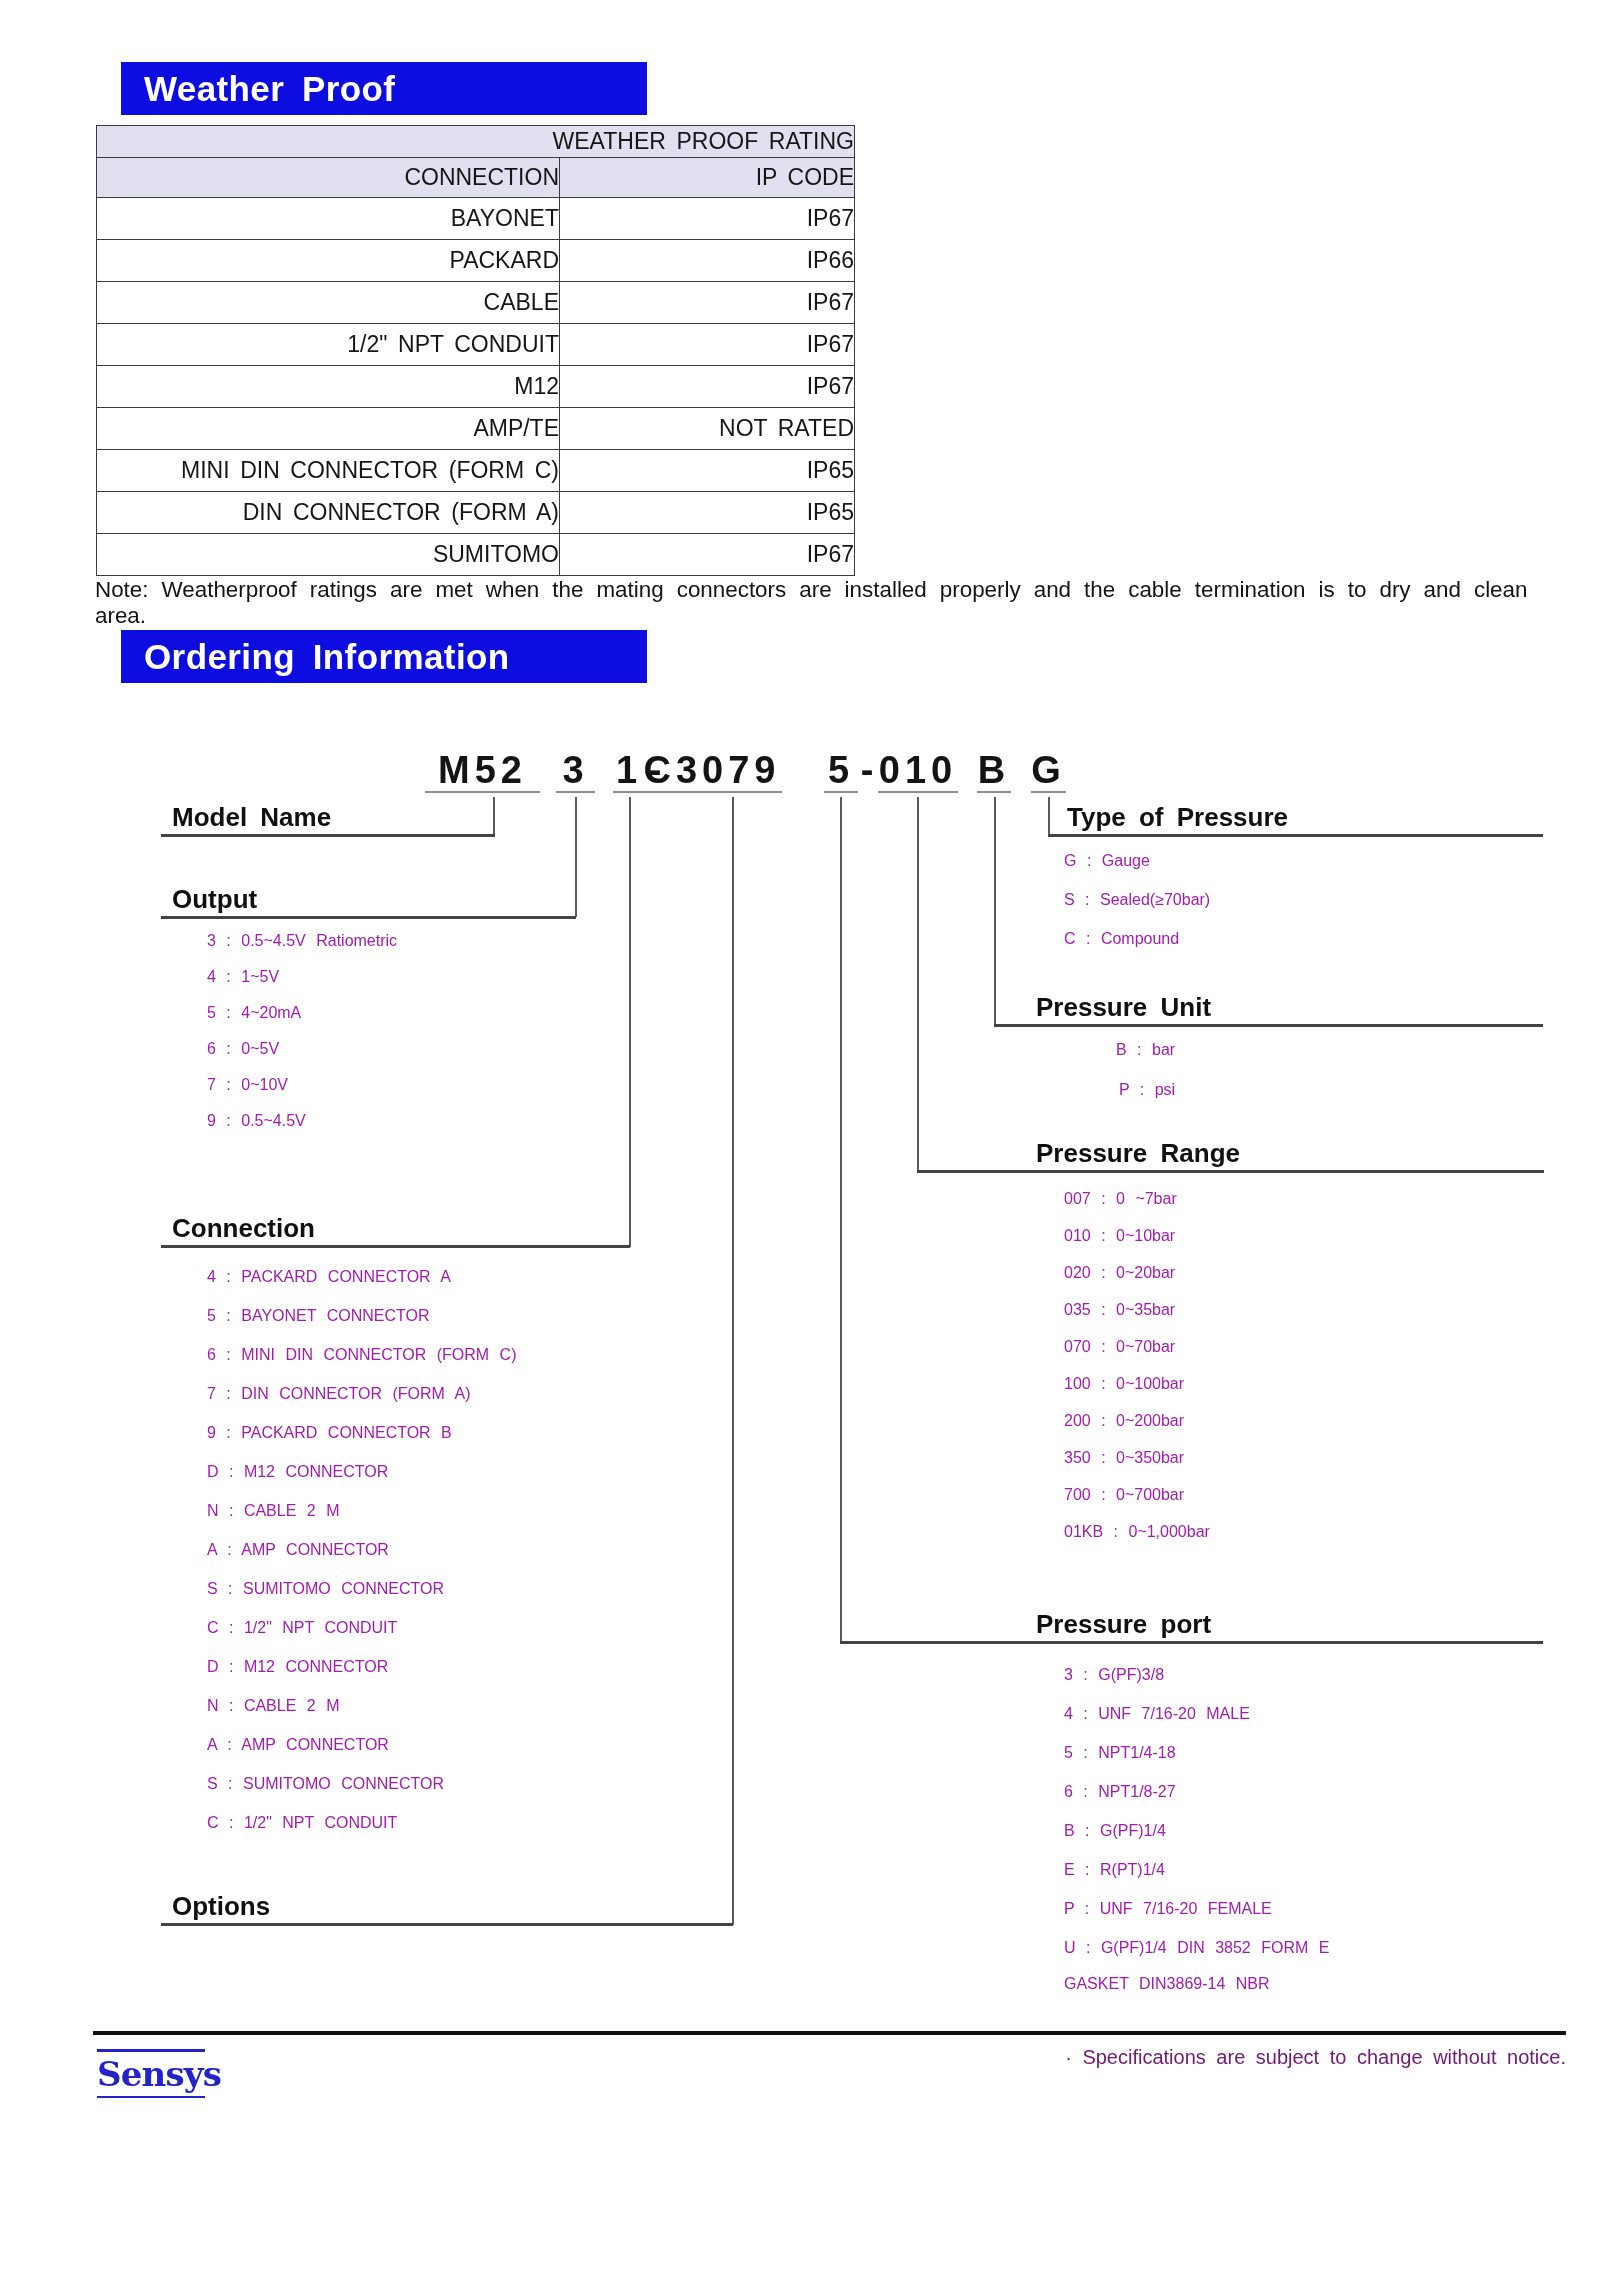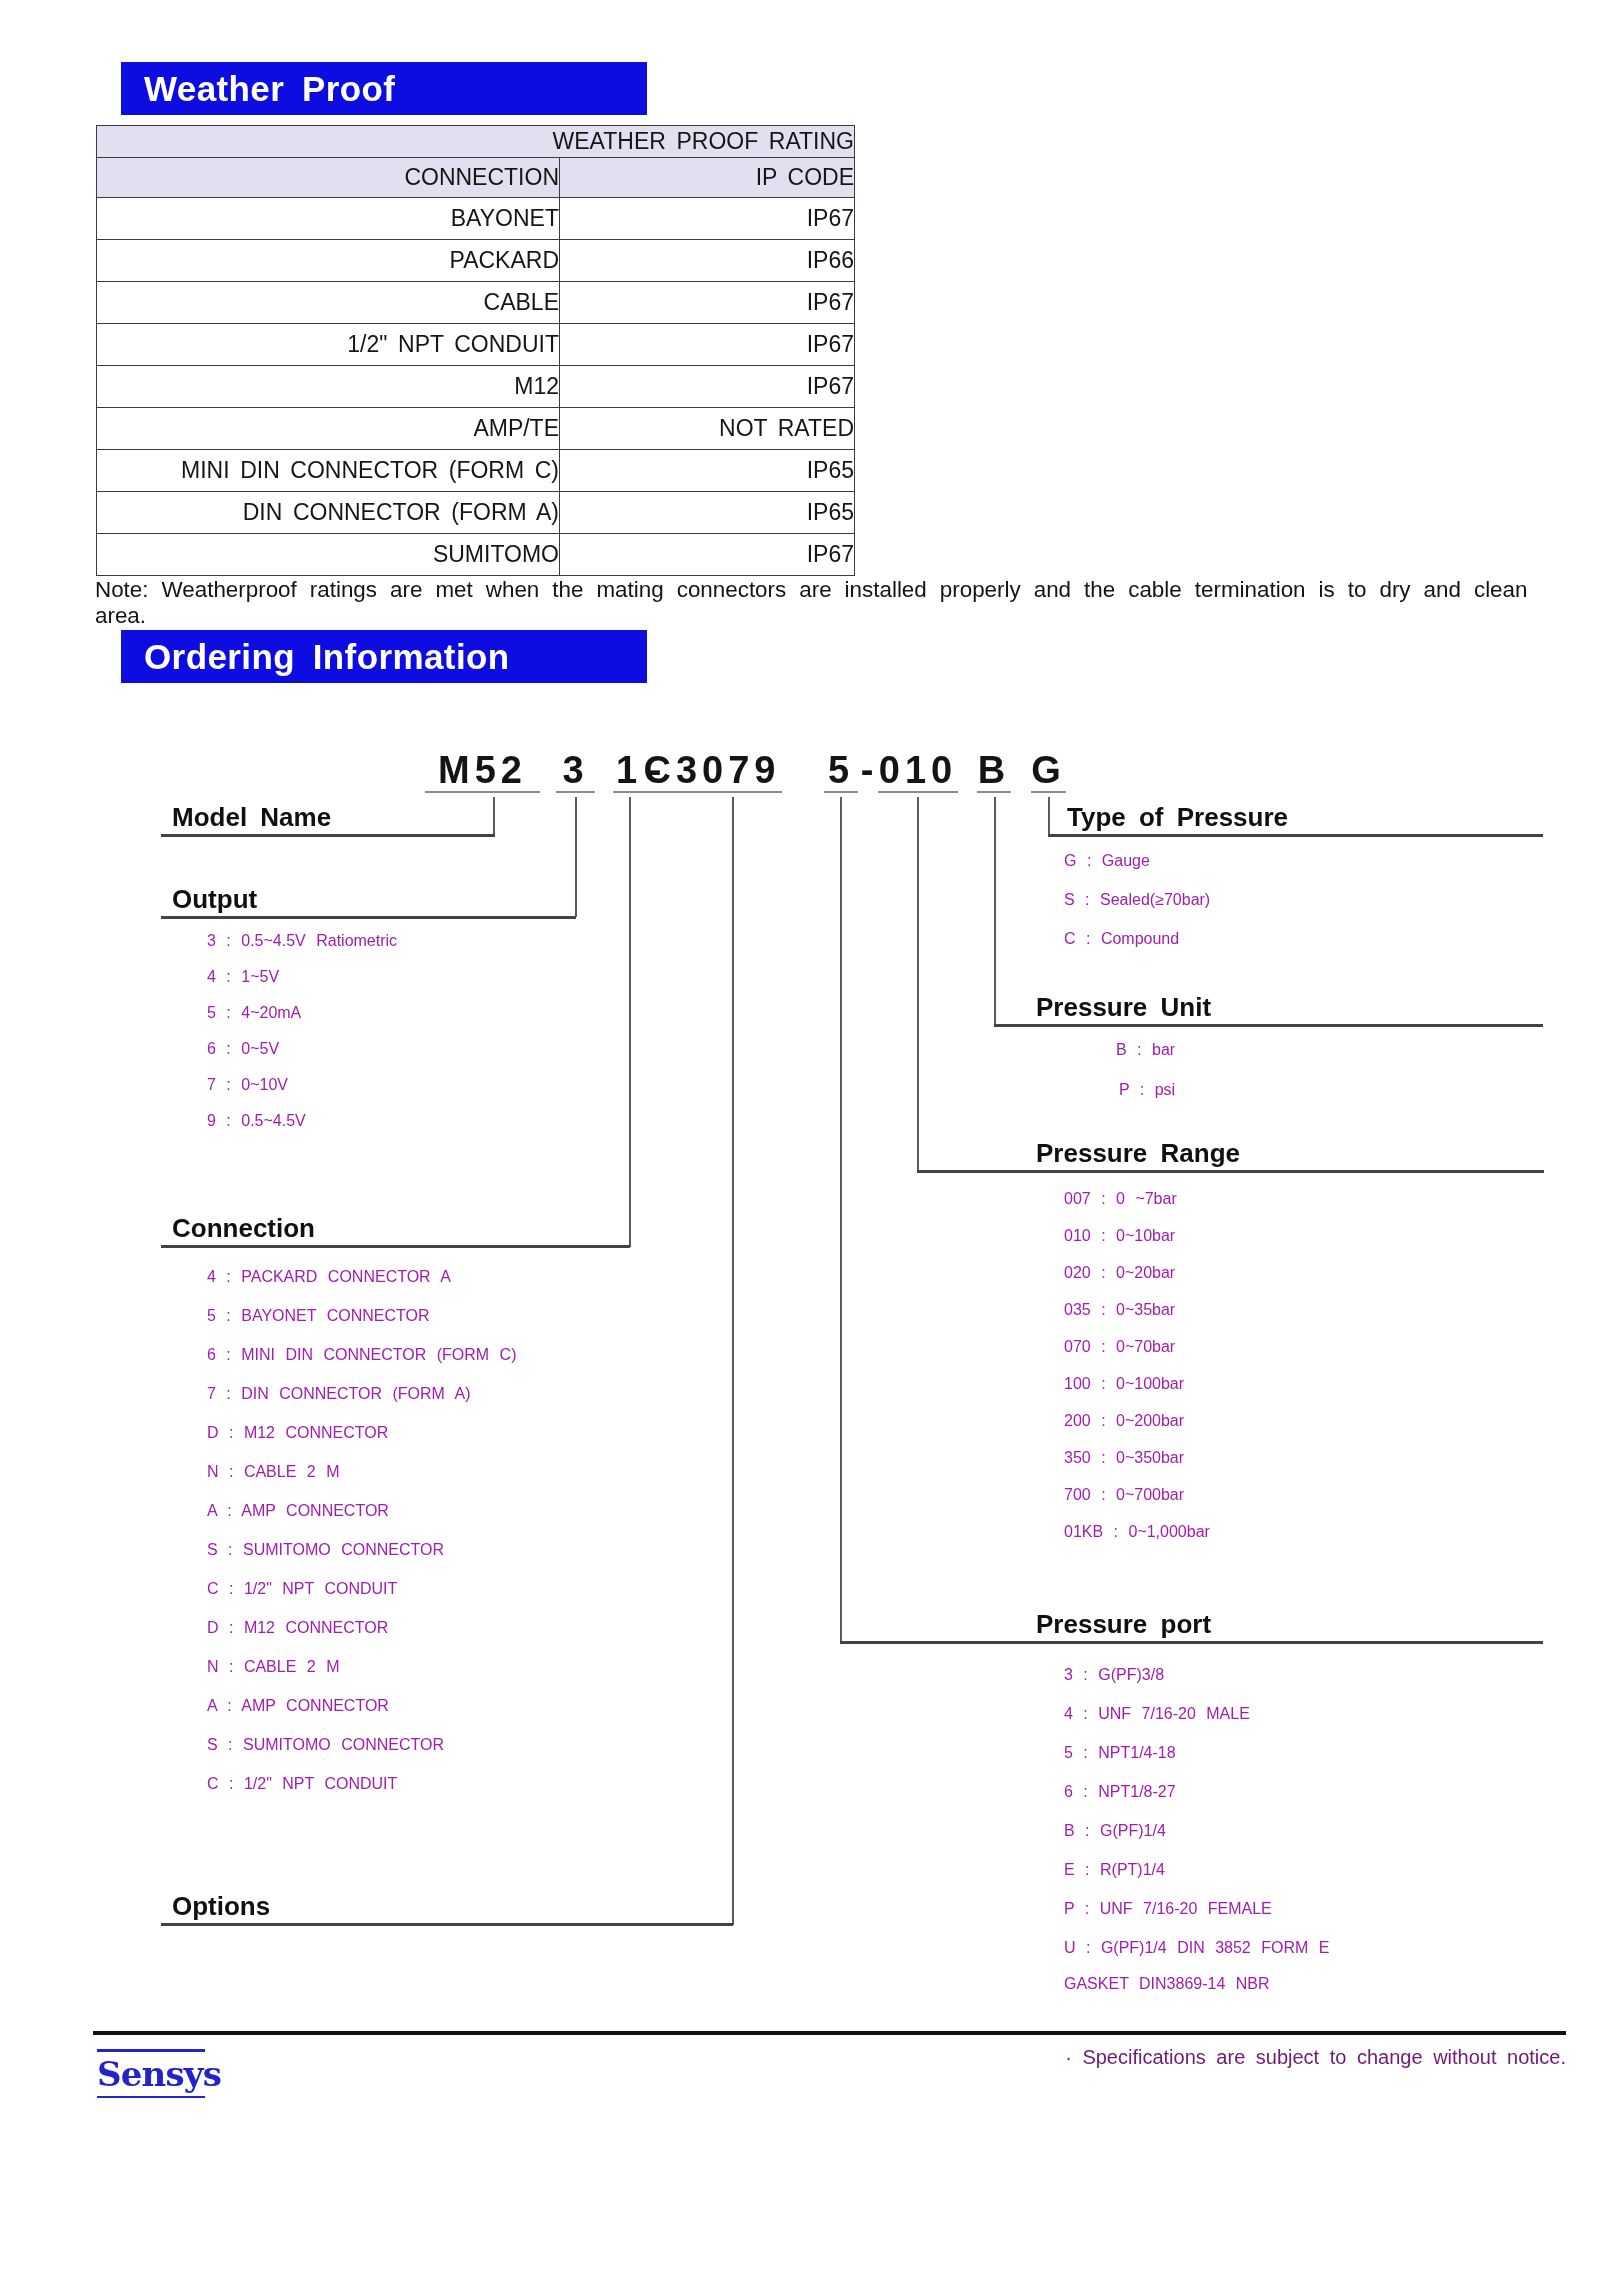--- a/index.html
+++ b/index.html
@@ -169,20 +169,21 @@
     <div>6 : 0~5V</div>
     <div>7 : 0~10V</div>
     <div>9 : 0.5~4.5V</div>
   </div>
 
   <div class="list connection">
     <div>4 : PACKARD CONNECTOR A</div>
     <div>5 : BAYONET CONNECTOR</div>
     <div>6 : MINI DIN CONNECTOR (FORM C)</div>
     <div>7 : DIN CONNECTOR (FORM A)</div>
+    <div>9 : PACKARD CONNECTOR B</div>
     <div>D : M12 CONNECTOR</div>
     <div>N : CABLE 2 M</div>
     <div>A : AMP CONNECTOR</div>
     <div>S : SUMITOMO CONNECTOR</div>
     <div>C : 1/2" NPT CONDUIT</div>
     <div>D : M12 CONNECTOR</div>
     <div>N : CABLE 2 M</div>
     <div>A : AMP CONNECTOR</div>
     <div>S : SUMITOMO CONNECTOR</div>
     <div>C : 1/2" NPT CONDUIT</div>

